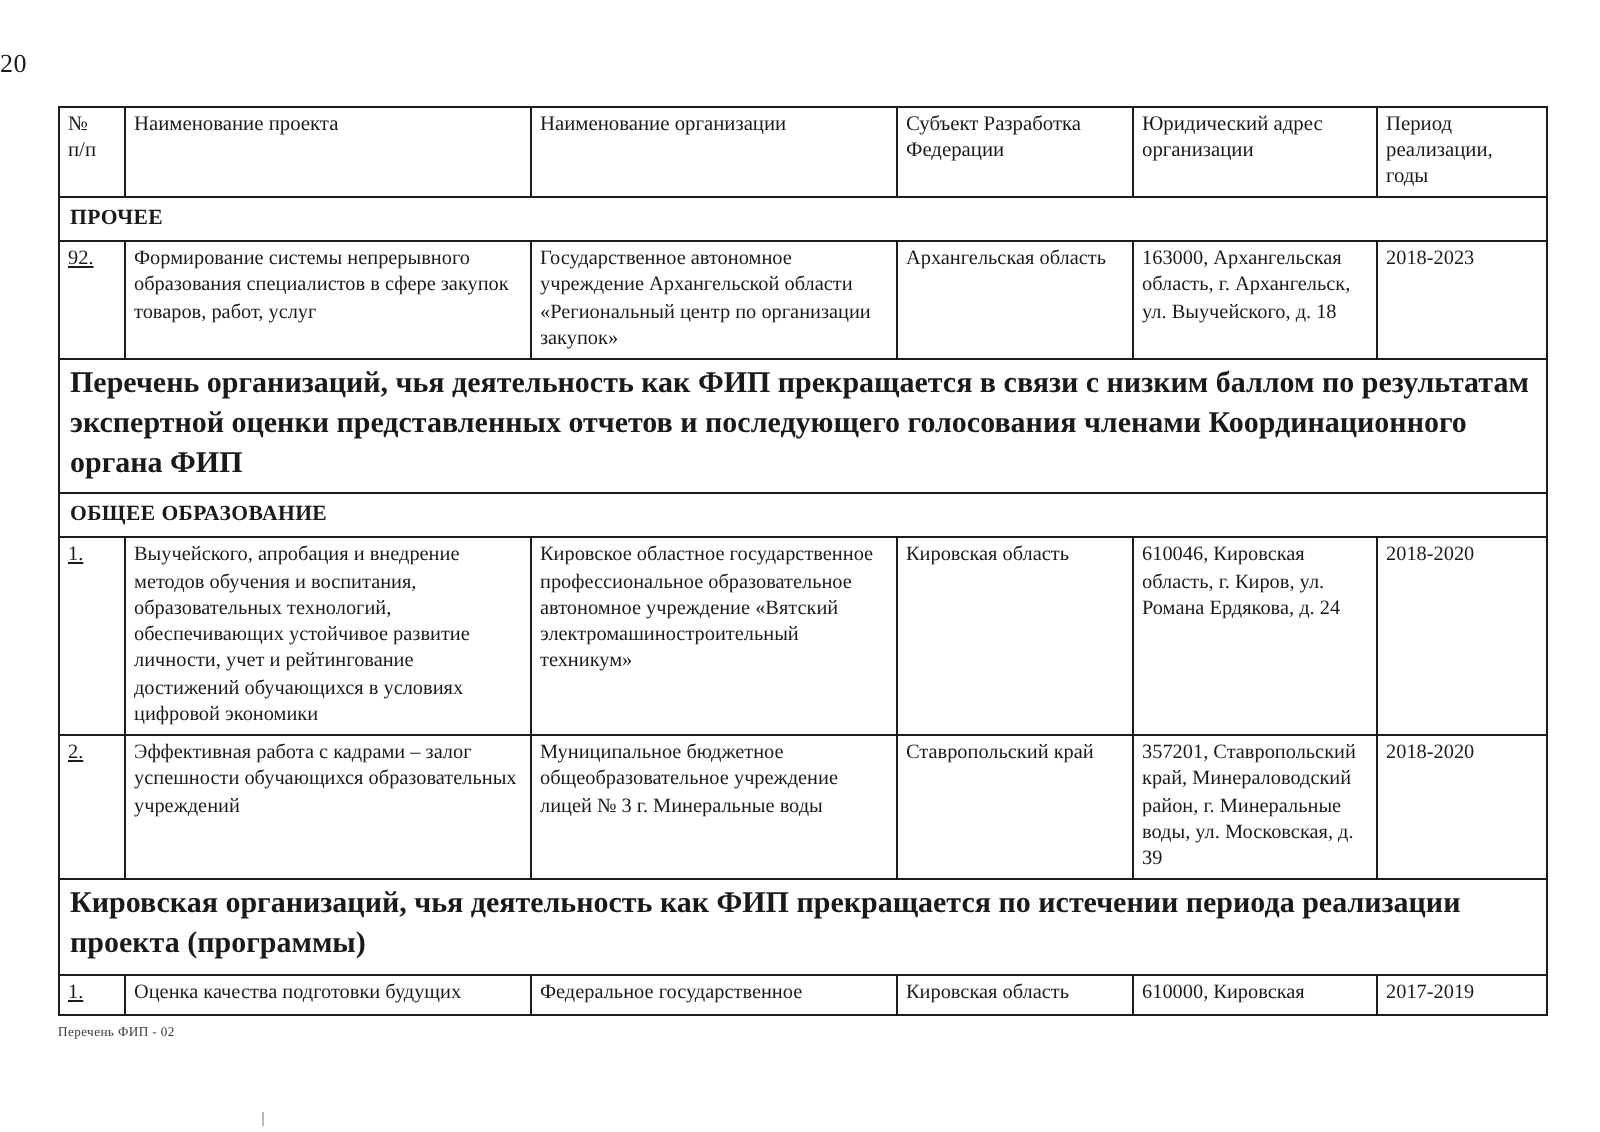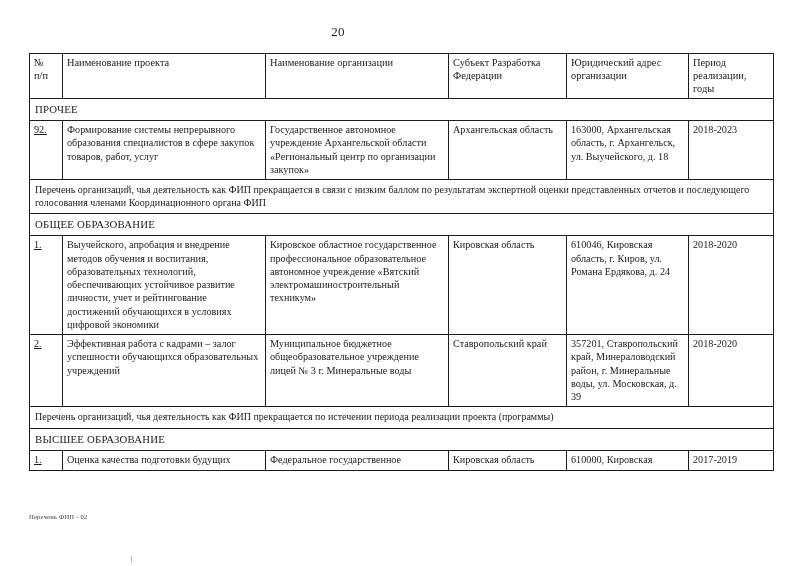--- a/index.html
+++ b/index.html
@@ -20,21 +20,21 @@
     left: 0; top: 0;
     width: 800px;
     height: 566px;
     box-sizing: border-box;
   }
   .page-number {
     position: absolute;
     left: 0;
     top: 24px;
     width: 676px;
-    text-align: center;
+    text-align: left;
     font-size: 13px;
     letter-spacing: 0.3px;
   }
   table.doc-table {
     position: absolute;
     left: 29px;
     top: 53px;
     width: 744px;
     border-collapse: collapse;
     table-layout: fixed;
@@ -57,29 +57,30 @@
     font-size: 10.4px;
     padding: 5px 3px 6px 3px;
     line-height: 1.25;
   }
   td.num-cell {
     text-align: left;
     padding-left: 5px;
     text-decoration: underline;
   }
   tr.section-row td {
-    font-weight: normal;
+    font-weight: bold;
     font-size: 10.8px;
     letter-spacing: 0.2px;
     padding: 3px 5px 4px 5px;
   }
   tr.note-row td {
-    font-size: 10px;
+    font-size: 15px;
     line-height: 1.32;
     padding: 3px 5px 4px 5px;
+    font-weight: bold;
   }
   td.cut-cell {
     height: 14px;
     overflow: hidden;
   }
   .footer-note {
     position: absolute;
     left: 29px;
     top: 513px;
     font-size: 6.6px;
@@ -170,26 +171,23 @@
       <tr>
         <td class="num-cell">2.</td>
         <td>Эффективная работа с кадрами – залог успешности обучающихся образовательных учреждений</td>
         <td>Муниципальное бюджетное общеобразовательное учреждение лицей № 3 г. Минеральные воды</td>
         <td>Ставропольский край</td>
         <td>357201, Ставропольский край, Минераловодский район, г. Минеральные воды, ул. Московская, д. 39</td>
         <td>2018-2020</td>
       </tr>
 
       <tr class="note-row">
-        <td colspan="6">Перечень организаций, чья деятельность как ФИП прекращается по истечении периода реализации проекта (программы)</td>
-      </tr>
-
-      <tr class="section-row">
-        <td colspan="6">ВЫСШЕЕ ОБРАЗОВАНИЕ</td>
-      </tr>
+        <td colspan="6">Кировская организаций, чья деятельность как ФИП прекращается по истечении периода реализации проекта (программы)</td>
+      </tr>
+
 
       <tr>
         <td class="num-cell cut-cell">1.</td>
         <td class="cut-cell">Оценка качества подготовки будущих</td>
         <td class="cut-cell">Федеральное государственное</td>
         <td class="cut-cell">Кировская область</td>
         <td class="cut-cell">610000, Кировская</td>
         <td class="cut-cell">2017-2019</td>
       </tr>
 

